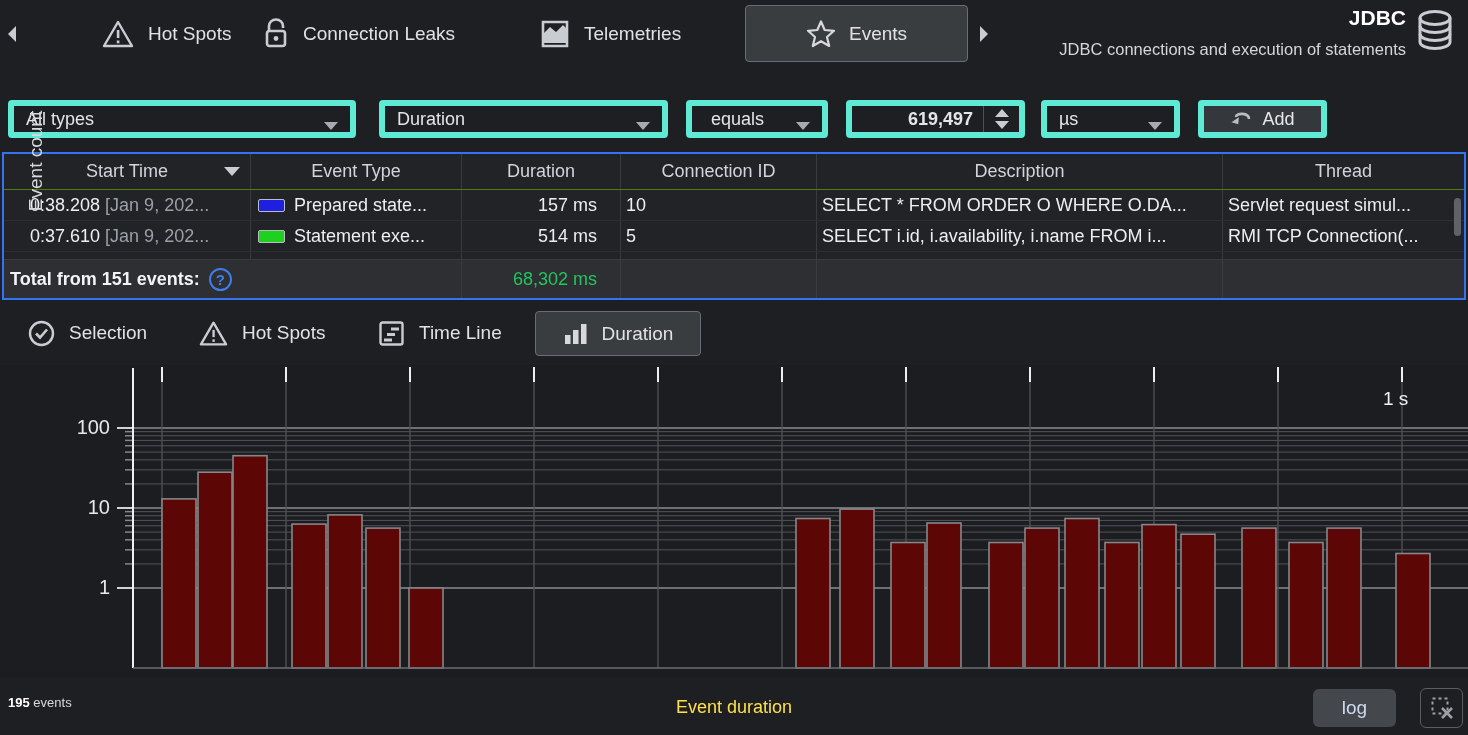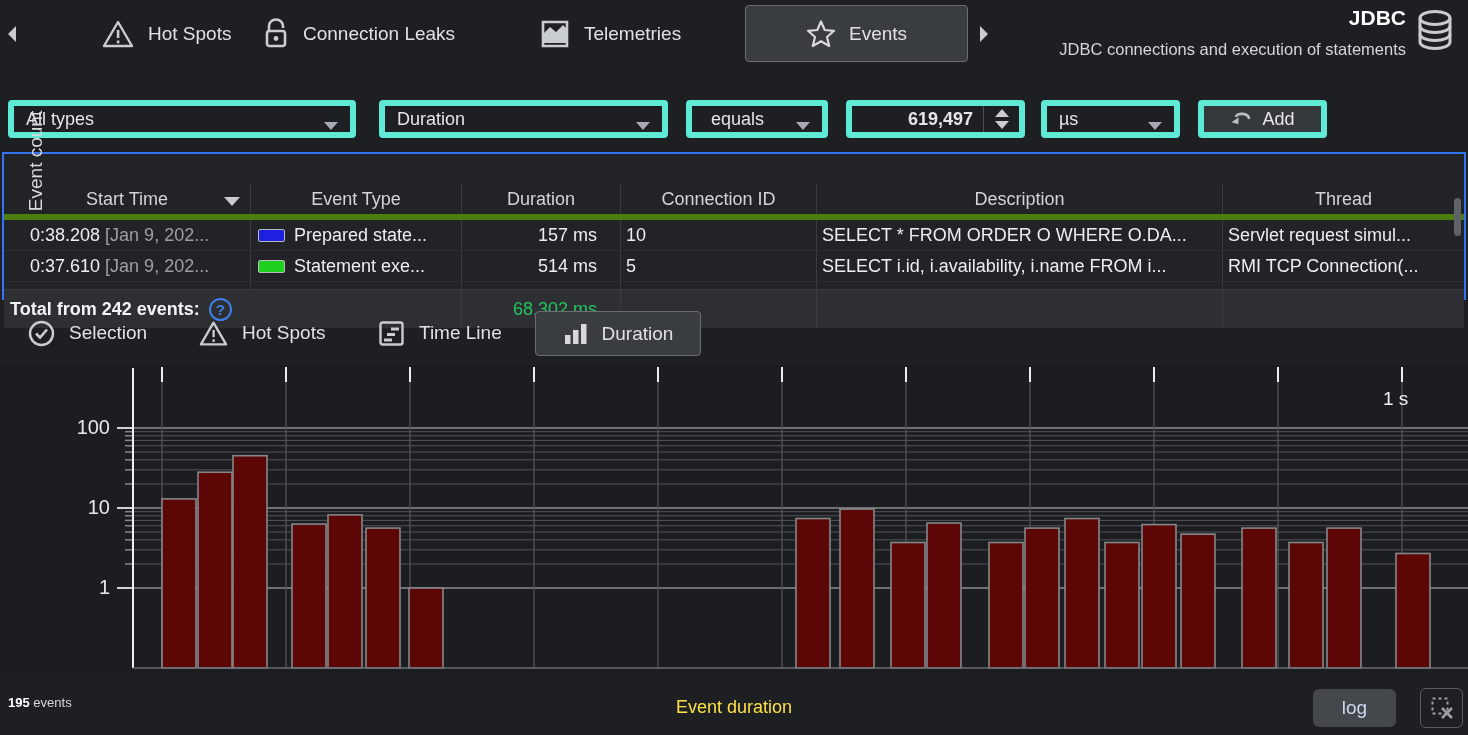--- a/index.html
+++ b/index.html
@@ -36,21 +36,21 @@
   .spin-dn { width:0;height:0;border-left:7px solid transparent;border-right:7px solid transparent;border-top:8px solid #c9ccd1; }
   .add-btn { background:#34373b; justify-content:center; gap:11px; color:#e6e8ec; }
 
   
   .evt-table { position:absolute; left:2px; top:152px; width:1464px; height:148px;
                border:2px solid #3574f0; background:#212326; font-size:18px; }
   .trow { display:grid; grid-template-columns:247px 211px 159px 196px 406px 241px; }
   .trow > div { border-right:1px solid #393b3f; overflow:hidden; white-space:nowrap;
                 display:flex; align-items:center; }
   .trow > div:last-child { border-right:none; }
-  .t-head { height:36px; border-bottom:6px solid #4d7c0f; color:#d2d4d9;margin-top:30px; }
+  .t-head { height:36px; border-bottom:1px solid #4d7c0f; color:#d2d4d9; }
   .t-head > div { justify-content:center; position:relative; }
   .t-row { height:31px; border-bottom:1px solid #2c2e32; color:#eceef2; }
   .t-sliver { height:8px; border-bottom:1px solid #393b3f; }
   .t-total { height:38px; background:#2d2f33; }
   .sort-tri { position:absolute; right:10px; top:13px; width:0; height:0;
               border-left:8px solid transparent; border-right:8px solid transparent; border-top:9px solid #c9ccd1; }
   .c-start { padding-left:26px; }
   .c-dim { color:#9ba0a7; }
   .swatch { width:27px; height:13px; border:1px solid #b9bcc0; border-radius:2px; margin:0 9px 0 7px; flex:none; }
   .c-right { justify-content:flex-end; padding-right:23px; }
@@ -239,21 +239,21 @@
       <div></div>
         <div></div>
         <div></div>
         <div></div>
         <div></div>
         <div></div>
     </div>
 
     <div class="trow t-total">
       <div class="total-lbl" style="grid-column:1 / span 2; justify-content:flex-start;">
-        <span>Total from 242 events:</span>
+        <span>Total from 151 events:</span>
         <span class="help-ic">
             <span>?</span>
           </span>
       </div>
       <div class="c-right total-dur">
           <span>68,302 ms</span>
         </div>
       <div></div>
         <div></div>
         <div></div>

